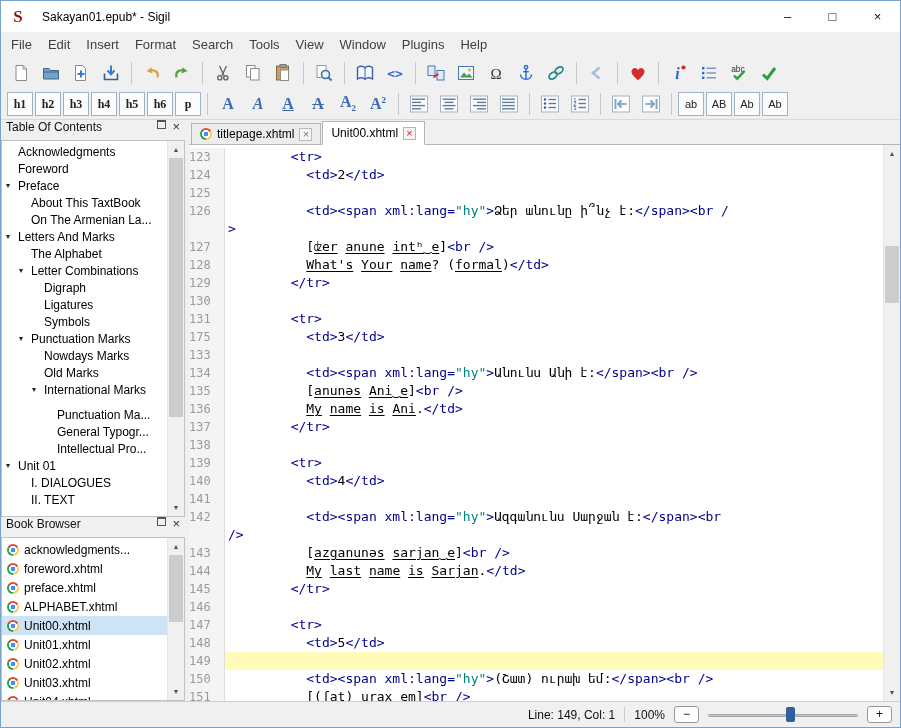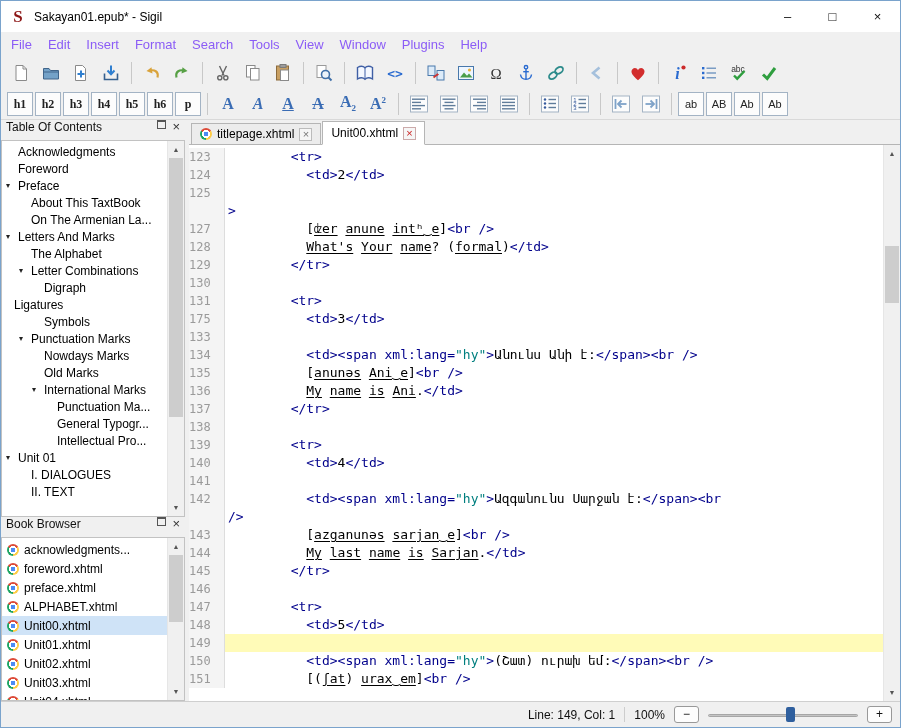--- a/index.html
+++ b/index.html
@@ -1,25 +1,25 @@
 <!DOCTYPE html>
 <html><head>
 <meta charset="utf-8">
 <style>
 *{margin:0;padding:0;box-sizing:border-box}
 html,body{width:901px;height:728px}
 body{font-family:"Liberation Sans",sans-serif;background:#fff;-webkit-font-smoothing:antialiased}
 .window{width:901px;height:728px;border:1px solid #7aa3cc;background:#f0f0f0;overflow:hidden;display:flex;flex-direction:column}
 .titlebar{height:31px;background:#fff;display:flex;align-items:center;padding-left:8px;flex:0 0 31px}
 .logo{font-family:"Liberation Serif",serif;font-weight:bold;font-size:17px;color:#8c1515;width:18px;text-align:center}
-.title{font-size:12px;color:#000;margin-left:7px;flex:1}
+.title{font-size:12px;color:#000;margin-left:15px;flex:1}
 .wctrls{display:flex;height:100%}
 .wbtn{width:45px;height:100%;display:flex;align-items:center;justify-content:center;font-size:13px;color:#111}
 .menubar{height:24px;display:flex;align-items:stretch;background:#f0f0f0;padding-left:2px;font-size:13px;flex:0 0 24px}
-.menu-item{display:flex;align-items:center;padding:0 8px;color:#8b5cf6}
+.menu-item{display:flex;align-items:center;padding:0 8px;color:#404040}
 .toolbar{display:flex;align-items:center;background:#f0f0f0;padding-left:5px}
 .tb1{height:33px;flex:0 0 33px}
 .tb2{height:31px;flex:0 0 31px;border-bottom:1px solid #d9d9d9}
 .tbtn{width:30px;height:28px;display:flex;align-items:center;justify-content:center}
 .tb2 .tbtn{width:28px;height:25px;margin:0 1px}
 .tbtn.boxed{width:26px;height:24px;border:1px solid #a3b3c4;background:#fcfcfc}
 .tsep{width:1px;height:22px;background:#c8c8c8;margin:0 5px;flex:0 0 1px}
 .ticon{display:flex}
 .boxlabel{font-size:11px;color:#222}
 .boxlabel.serif{font-family:"Liberation Serif",serif;font-weight:bold;font-size:12px}
@@ -495,21 +495,21 @@
                 <span class="tlabel">The Alphabet</span>
               </div>
               <div class="trow" style="padding-left: 17px;">
                 <span class="arr">▾</span>
                 <span class="tlabel">Letter Combinations</span>
               </div>
               <div class="trow" style="padding-left: 30px;">
                 <span class="arr"></span>
                 <span class="tlabel">Digraph</span>
               </div>
-              <div class="trow" style=" text-align: right;">
+              <div class="trow" style="padding-left: 30px; text-align: right;">
                 <span class="arr"></span>
                 <span class="tlabel">Ligatures</span>
               </div>
               <div class="trow" style="padding-left: 30px;">
                 <span class="arr"></span>
                 <span class="tlabel">Symbols</span>
               </div>
               <div class="trow" style="padding-left: 17px;">
                 <span class="arr">▾</span>
                 <span class="tlabel">Punctuation Marks</span>
@@ -519,21 +519,21 @@
                 <span class="tlabel">Nowdays Marks</span>
               </div>
               <div class="trow" style="padding-left: 30px;">
                 <span class="arr"></span>
                 <span class="tlabel">Old Marks</span>
               </div>
               <div class="trow" style="padding-left: 30px;">
                 <span class="arr">▾</span>
                 <span class="tlabel">International Marks</span>
               </div>
-              <div class="trow" style="padding-left: 43px;">
+              <div class="trow" style="padding-left: 43px; margin-top: 8px;">
                 <span class="arr"></span>
                 <span class="tlabel">Punctuation Ma...</span>
               </div>
               <div class="trow" style="padding-left: 43px;">
                 <span class="arr"></span>
                 <span class="tlabel">General Typogr...</span>
               </div>
               <div class="trow" style="padding-left: 43px;">
                 <span class="arr"></span>
                 <span class="tlabel">Intellectual Pro...</span>
@@ -639,20 +639,24 @@
             </div>
             <div class="crow">
               <span class="ln">124</span>
               <span class="ctext"><span class="seg-x">          </span><span class="seg-t">&lt;td&gt;</span><span class="seg-x">2</span><span class="seg-t">&lt;/td&gt;</span></span>
             </div>
             <div class="crow">
               <span class="ln">125</span>
               <span class="ctext"></span>
             </div>
             <div class="crow">
+              <span class="ln">126</span>
+              <span class="ctext"><span class="seg-x">          </span><span class="seg-t">&lt;td&gt;&lt;span xml:lang=</span><span class="seg-v">"hy"</span><span class="seg-t">&gt;</span><span class="seg-x">Ձեր անունը ի՞նչ է:</span><span class="seg-t">&lt;/span&gt;&lt;br /</span></span>
+            </div>
+            <div class="crow">
               <span class="ln"></span>
               <span class="ctext"><span class="seg-t">&gt;</span></span>
             </div>
             <div class="crow">
               <span class="ln">127</span>
               <span class="ctext"><span class="seg-x">          [</span><span class="seg-s">ʣer</span><span class="seg-x"> </span><span class="seg-s">anune</span><span class="seg-x"> </span><span class="seg-s">intʰ‿e</span><span class="seg-x">]</span><span class="seg-t">&lt;br /&gt;</span></span>
             </div>
             <div class="crow">
               <span class="ln">128</span>
               <span class="ctext"><span class="seg-x">          </span><span class="seg-s">What's</span><span class="seg-x"> </span><span class="seg-s">Your</span><span class="seg-x"> </span><span class="seg-s">name</span><span class="seg-x">? (</span><span class="seg-s">formal</span><span class="seg-x">)</span><span class="seg-t">&lt;/td&gt;</span></span>

